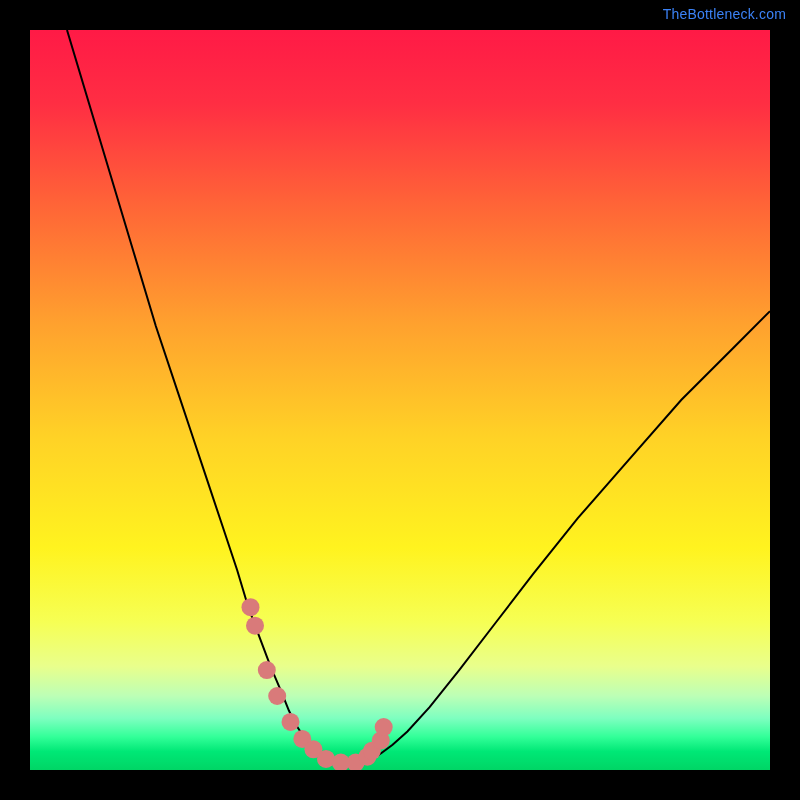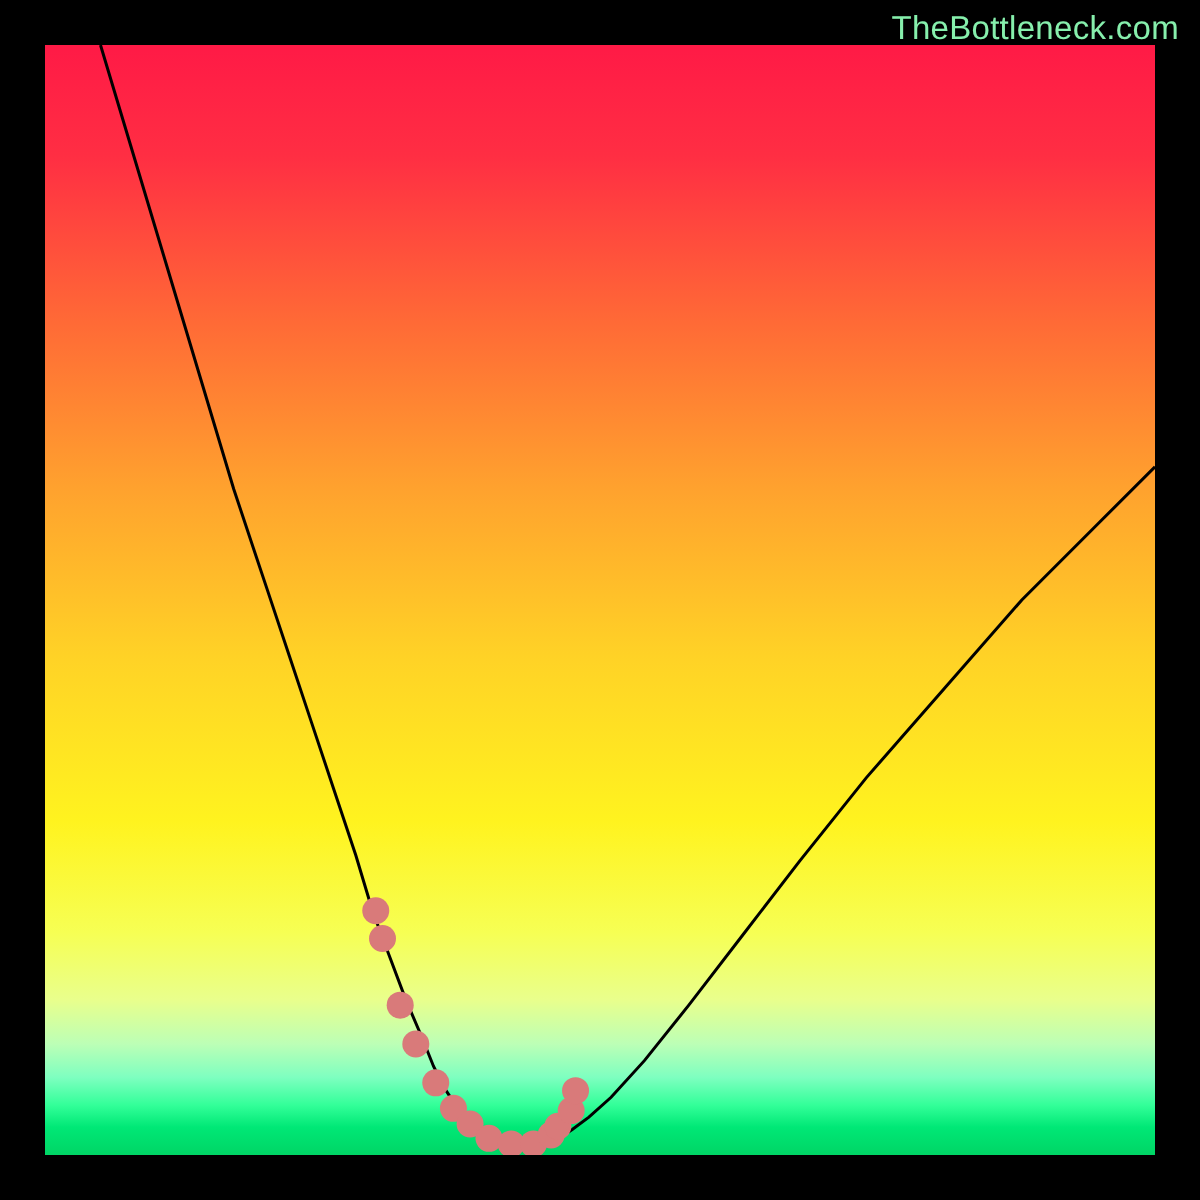--- a/index.html
+++ b/index.html
@@ -38,22 +38,22 @@
     position: absolute;
     left: 0;
     top: 0;
     width: 740px;
     height: 740px;
   }
   .watermark {
     position: absolute;
     top: 6px;
     right: 14px;
-    color: #86efac;
-    font-size: 22px;
+    color: #3b82f6;
+    font-size: 14px;
     letter-spacing: 0.2px;
   }
 </style>
 </head>
 <body>
 
 <div class="frame">
 
   <div class="plot">
 

